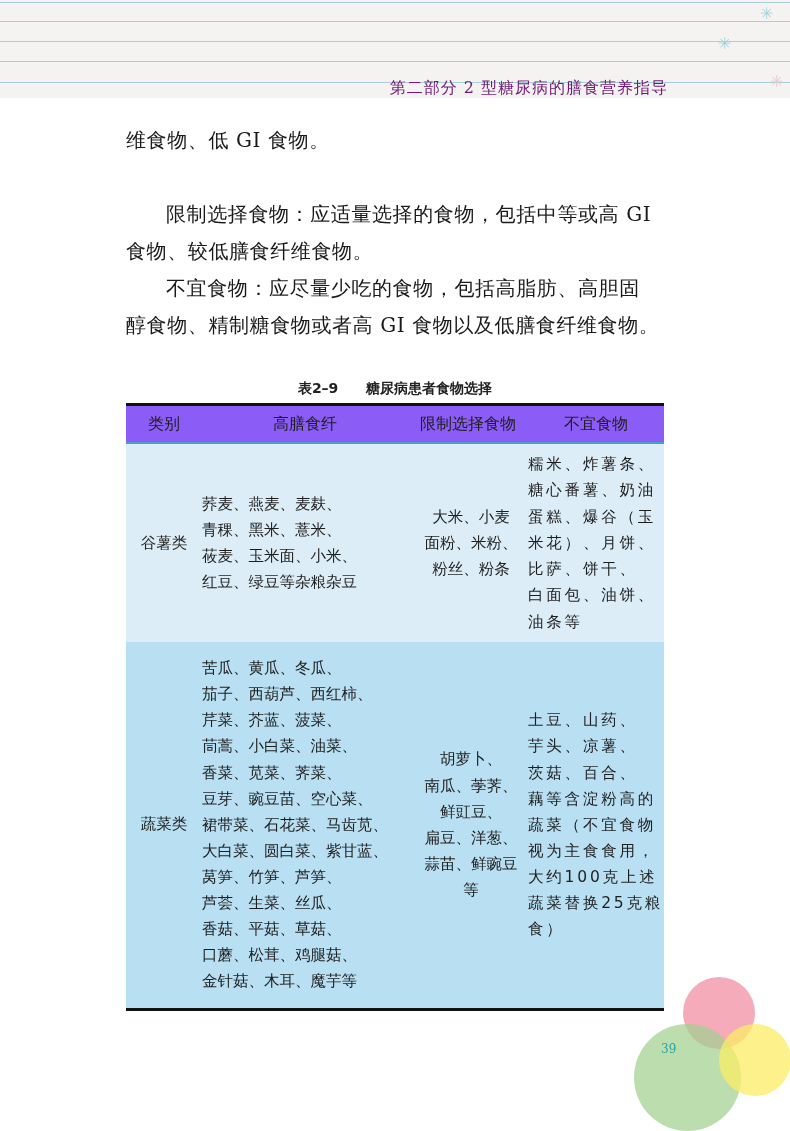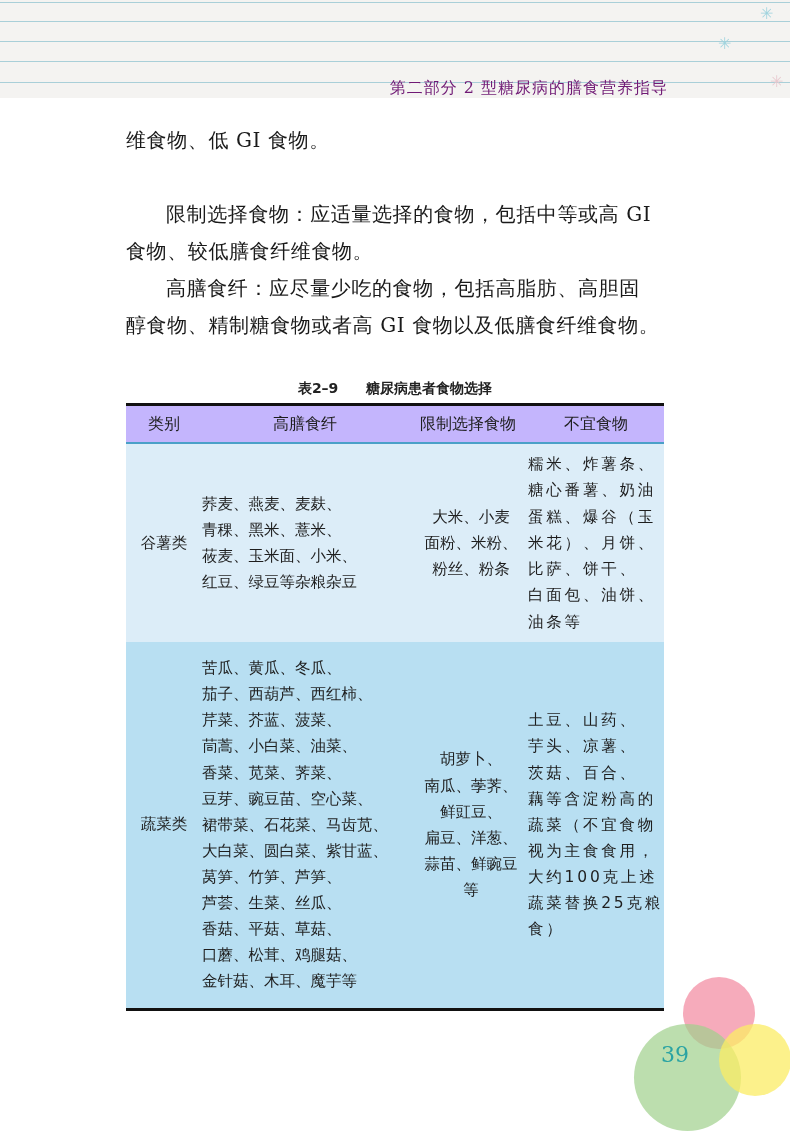--- a/index.html
+++ b/index.html
@@ -35,39 +35,39 @@
     font-family: "DejaVu Sans", "Liberation Sans", sans-serif;
     font-weight: bold; font-size: 14px; color: #222;
   }
   .caption span { display: inline-block; }
   table.food {
     position: absolute; left: 126px; top: 403px; width: 538px;
     border-collapse: collapse;
     font-family: "DejaVu Sans", "Liberation Sans", sans-serif;
     font-size: 15.5px; color: #1e1e1e;
   }
-  table.food thead tr { background: #c4b5fd; padding-left: 8px; }
+  table.food thead tr { background: #8b5cf6; padding-left: 8px; }
   table.food thead th {
     height: 36px; font-weight: normal; font-size: 16px;
     border-top: 3px solid #111; border-bottom: 2px solid #4aa0c8;
     text-align: center; padding: 0;
   }
   table.food td { vertical-align: middle; padding: 0; }
   tr.row-grain { background: #dcedf8; height: 199px; }
   tr.row-veg { background: #b8dff2; height: 367px; border-bottom: 3px solid #111; }
   .cat { width: 76px; text-align: center; }
   .pref { width: 206px; }
   .limit { width: 120px; text-align: center; }
   .avoid { width: 136px; }
   .cell-lines { line-height: 26.2px; white-space: pre-line; }
   .avoid .cell-lines { letter-spacing: 2.8px; line-height: 26.2px; }
   .veg .cell-lines { line-height: 26.1px; }
   .circle { position: absolute; border-radius: 50%; }
   .page-num {
-    position: absolute; left: 661px; top: 1042px; font-size: 22px; color: #2aa3a3;
+    position: absolute; left: 661px; top: 1042px; font-size: 12px; color: #2aa3a3;
     font-family: "DejaVu Serif", serif;
   }
 </style>
 </head>
 <body>
 
 <div class="top-band">
   <div class="rule-line" style="top:2px"></div>
   <div class="rule-line" style="top:21px"></div>
   <div class="rule-line" style="top:41px"></div>
@@ -81,21 +81,21 @@
 <div class="running-head">第二部分  2 型糖尿病的膳食营养指导</div>
 
 <div class="para" style="top:122px">
   <div>维食物、低 GI 食物。</div>
 </div>
 <div class="para" style="top:196px">
   <div><span class="indent"></span><span>限制选择食物：应适量选择的食物，包括中等或高 GI</span></div>
   <div>食物、较低膳食纤维食物。</div>
 </div>
 <div class="para" style="top:270px">
-  <div><span class="indent"></span><span>高膳食纤：应尽量少吃的食物，包括高脂肪、高胆固</span></div>
+  <div><span class="indent"></span><span>不宜食物：应尽量少吃的食物，包括高脂肪、高胆固</span></div>
   <div>醇食物、精制糖食物或者高 GI 食物以及低膳食纤维食物。</div>
 </div>
 
 <div class="caption">
   <span>表2–9</span>
   <span style="width:18px"></span>
   <span>糖尿病患者食物选择</span>
 </div>
 
 <table class="food">

